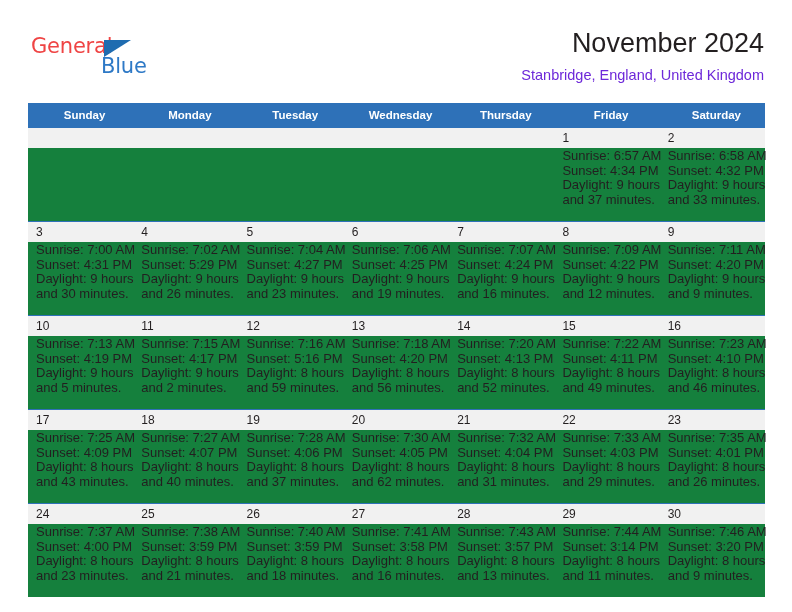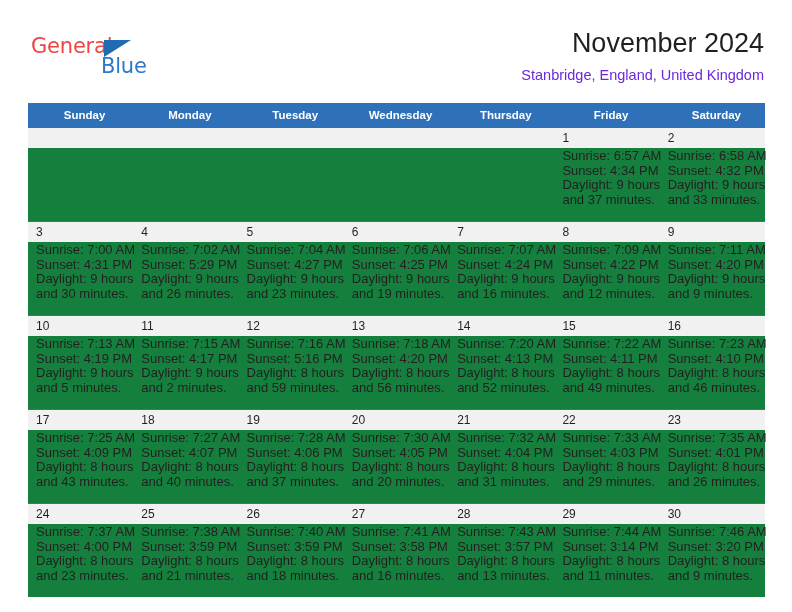--- a/index.html
+++ b/index.html
@@ -333,21 +333,21 @@
           <td>
             <span class="line">Sunrise: 7:28 AM</span>
             <span class="line">Sunset: 4:06 PM</span>
             <span class="line">Daylight: 8 hours</span>
             <span class="line">and 37 minutes.</span>
           </td>
           <td>
             <span class="line">Sunrise: 7:30 AM</span>
             <span class="line">Sunset: 4:05 PM</span>
             <span class="line">Daylight: 8 hours</span>
-            <span class="line">and 20 minutes.</span>
+            <span class="line">and 62 minutes.</span>
           </td>
           <td>
             <span class="line">Sunrise: 7:32 AM</span>
             <span class="line">Sunset: 4:04 PM</span>
             <span class="line">Daylight: 8 hours</span>
             <span class="line">and 31 minutes.</span>
           </td>
           <td>
             <span class="line">Sunrise: 7:33 AM</span>
             <span class="line">Sunset: 4:03 PM</span>

